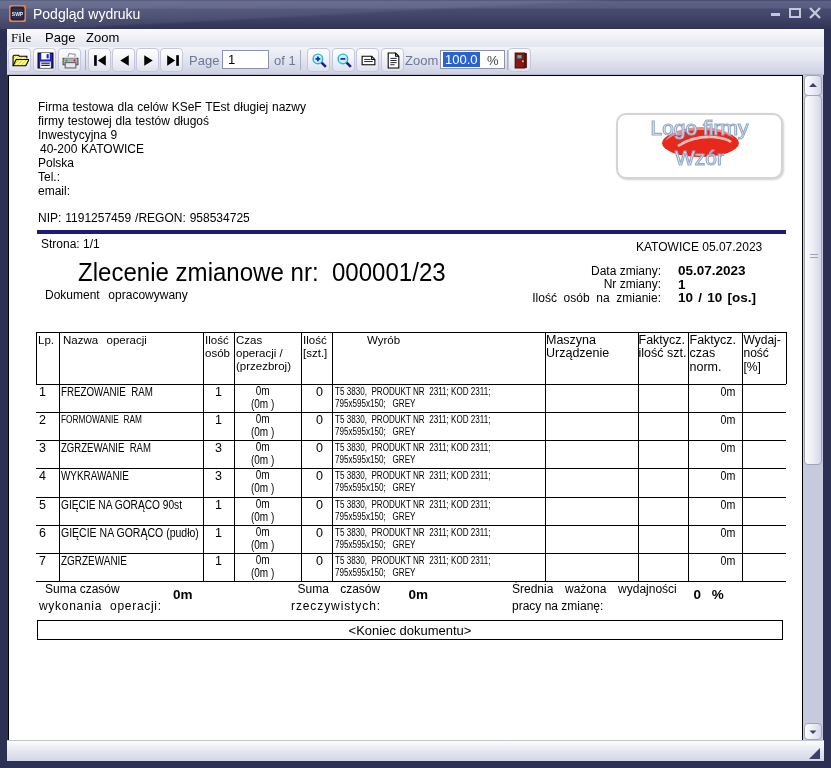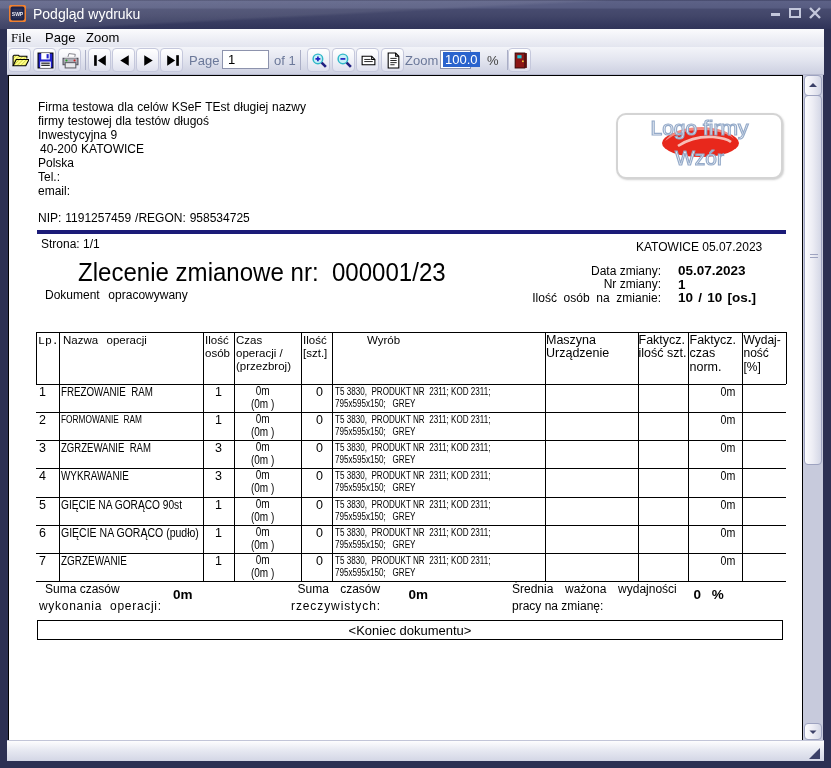--- a/index.html
+++ b/index.html
@@ -148,21 +148,21 @@
   </svg>
     </div>
   <div class="tbtn" style="left:374px;">
       <svg width="17" height="17" viewBox="0 0 16 16">
     <path d="M3,1 h7 l3,3 v11 h-10 z" fill="#fff" stroke="#000"></path>
     <path d="M10,1 L10,4 L13,4" fill="none" stroke="#000"></path>
     <path d="M5,6 h6 M5,8 h6 M5,10 h6 M5,12 h4" stroke="#000" stroke-width="0.8"></path>
   </svg>
     </div>
   <div class="tlabel" style="left:398px;">Zoom</div>
-  <div class="tinput" style="left:433px; width:31px; padding:1px 0 0 2px;"><span style="background:#2a63cd; color:#fff; padding:0 2px;">100.0</span></div>
+  <div class="tinput" style="left:433px; width:65px; padding:1px 0 0 2px;"><span style="background:#2a63cd; color:#fff; padding:0 2px;">100.0</span></div>
   <div class="tlabel" style="left:480px; color:#444;">%</div>
   <div class="tsep" style="left:500px;"></div>
   <div class="tbtn" style="left:501px;">
       <svg width="17" height="17" viewBox="0 0 16 16">
     <rect x="3" y="1" width="9" height="14" fill="#8c1616" stroke="#3c0808"></rect>
     <rect x="12" y="1" width="2" height="14" fill="#5a0d0d"></rect>
     <rect x="5" y="3" width="4" height="3" fill="#20c8d8"></rect>
     <rect x="9.5" y="8" width="1.5" height="1.5" fill="#ffe040"></rect>
   </svg>
     </div>
@@ -210,21 +210,21 @@
 <div class="vl" style="left:786px; top:332px; height:52px;"></div>
 <div class="vl" style="left:59px; top:384px; height:197px;"></div>
 <div class="vl" style="left:203px; top:384px; height:197px;"></div>
 <div class="vl" style="left:234px; top:384px; height:197px;"></div>
 <div class="vl" style="left:301px; top:384px; height:197px;"></div>
 <div class="vl" style="left:332px; top:384px; height:197px;"></div>
 <div class="vl" style="left:544.5px; top:384px; height:197px;"></div>
 <div class="vl" style="left:637.5px; top:384px; height:197px;"></div>
 <div class="vl" style="left:688px; top:384px; height:197px;"></div>
 <div class="vl" style="left:742px; top:384px; height:197px;"></div>
-<div class="t" style="left:38px; top:334px; font-size:11.5px;font-family:Liberation Mono, monospace;">Lp.</div>
+<div class="t" style="left:38px; top:334px; font-size:11.5px;">Lp.</div>
 <div class="t" style="left:63px; top:334px; font-size:11.5px; word-spacing:1px;">Nazwa  operacji</div>
 <div class="t" style="left:205px; top:334px; font-size:11.5px; line-height:13px;">Ilość<br>osób</div>
 <div class="t" style="left:236px; top:334px; font-size:11.5px; line-height:13px;">Czas<br>operacji /<br>(przezbroj)</div>
 <div class="t" style="left:303px; top:334px; font-size:11.5px; line-height:13px;">Ilość<br>[szt.]</div>
 <div class="t" style="left:367px; top:334px; font-size:11.5px;">Wyrób</div>
 <div class="t" style="left:546px; top:333.5px; font-size:12.5px; line-height:13.5px;">Maszyna<br>Urządzenie</div>
 <div class="t" style="left:638.5px; top:333.5px; font-size:12.5px; line-height:13.5px;">Faktycz.<br>ilość szt.</div>
 <div class="t" style="left:689.5px; top:333.5px; font-size:12.5px; line-height:13.5px;">Faktycz.<br>czas<br>norm.</div>
 <div class="t" style="left:743.5px; top:333.5px; font-size:12px; line-height:13.5px;">Wydaj-<br>ność<br>[%]</div>
 <div class="t" style="left:39px; top:385px; font-size:12.5px;">1</div>

